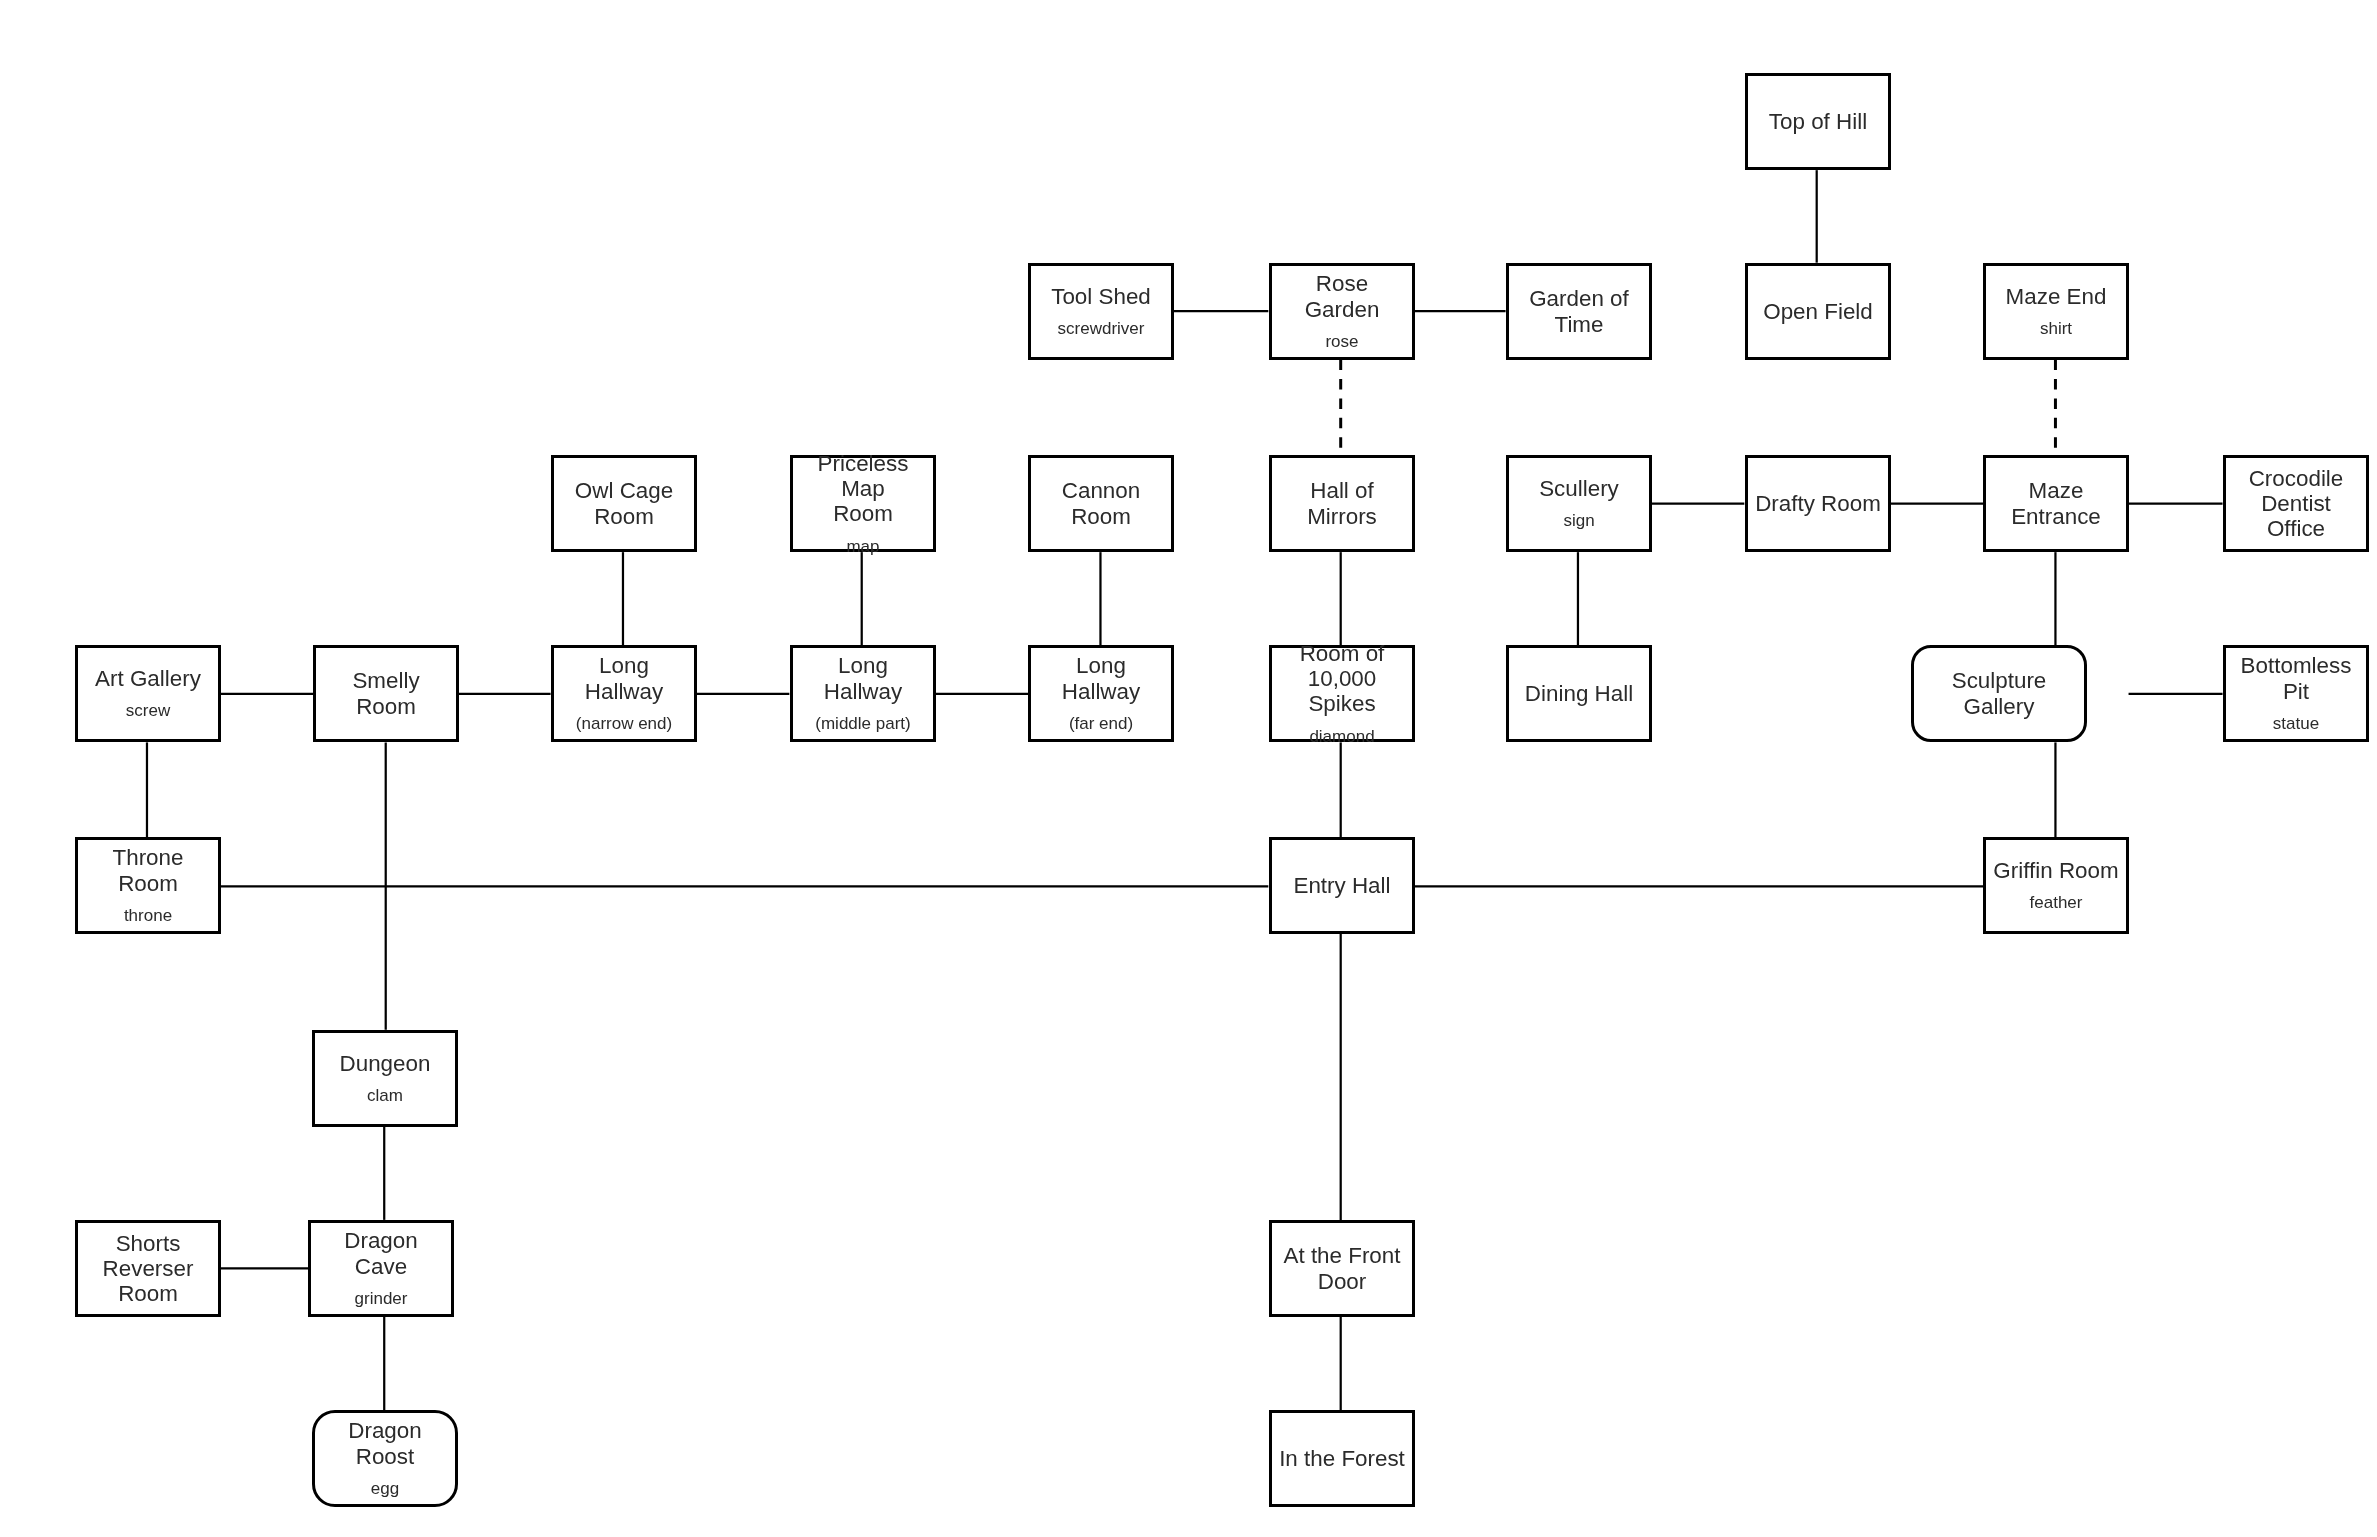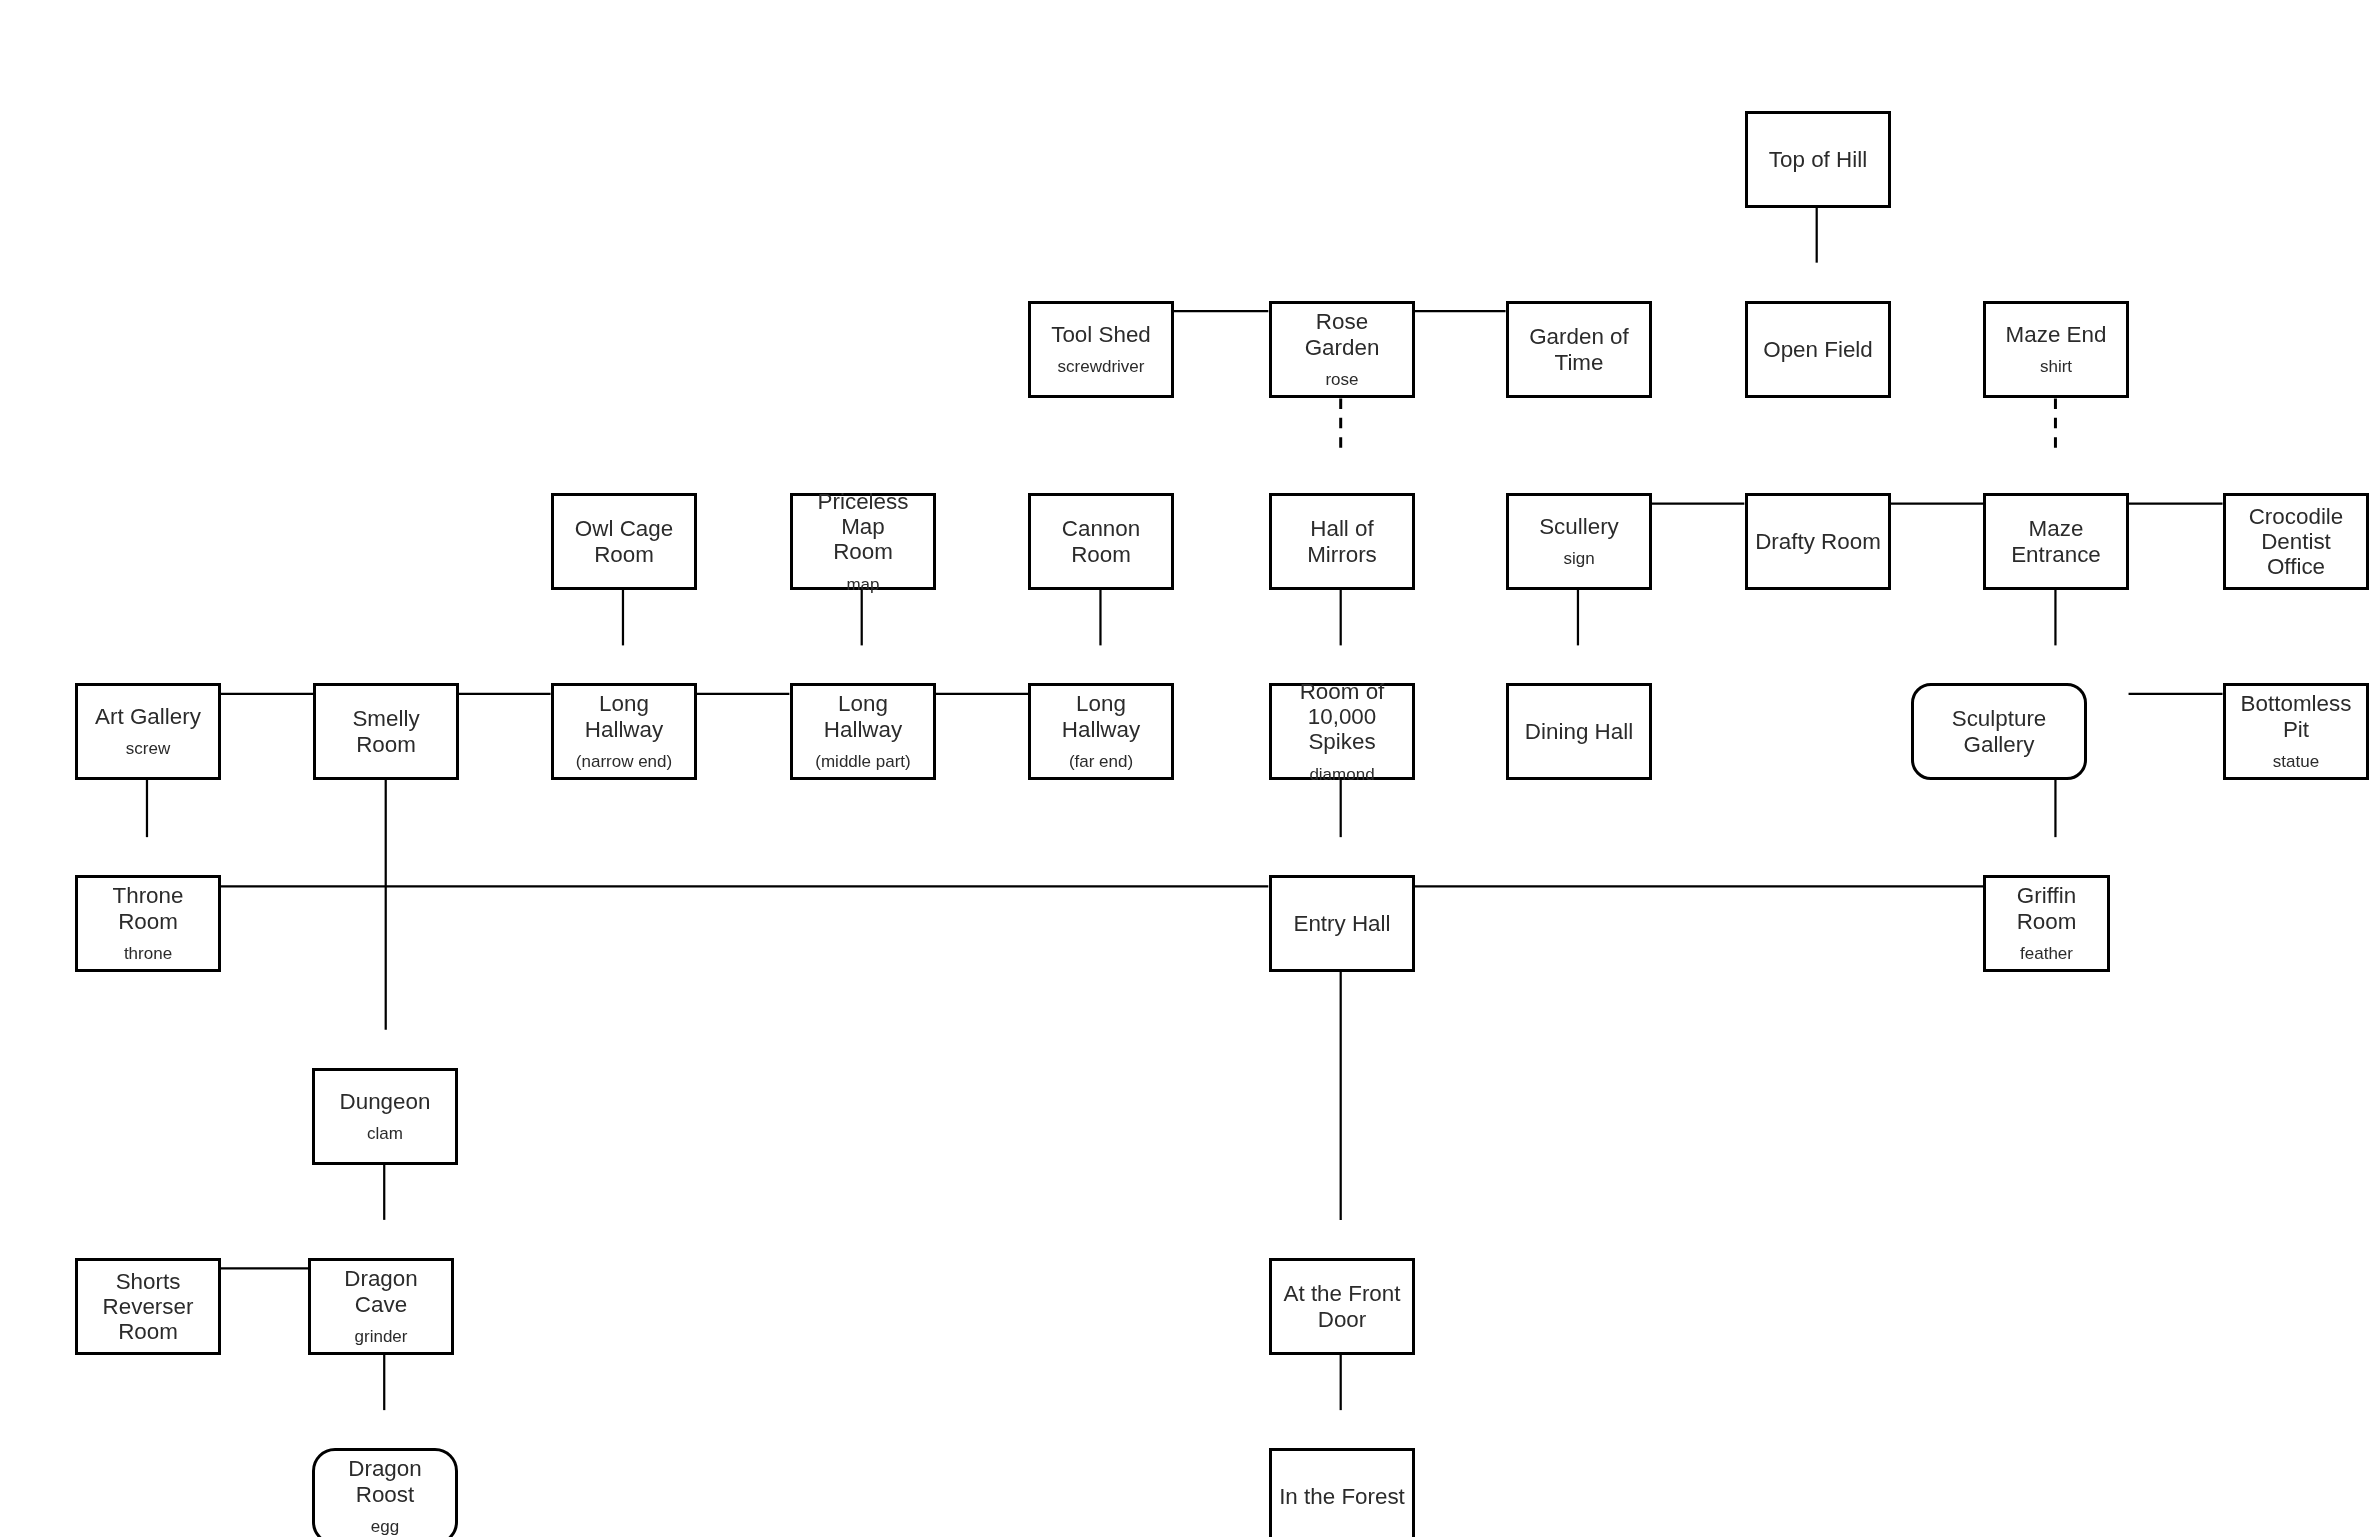--- a/index.html
+++ b/index.html
@@ -30,21 +30,20 @@
   .node {
     position: absolute;
     box-sizing: border-box;
     background: #ffffff;
     border: 3.7px solid #000000;
     display: flex;
     flex-direction: column;
     align-items: center;
     justify-content: center;
     z-index: 5;
-    margin-top: 38px;
   }
   .node-title {
     font-size: 22.4px;
     line-height: 1.12;
     color: #2b2b2b;
     text-align: center;
     white-space: pre-line;
     padding: 0 4.5px;
   }
   .node-item {
@@ -179,21 +178,21 @@
         <div class="node-title">Bottomless Pit</div>
         <div class="node-item">statue</div>
       </div>
       <div class="node has-item" style="left: 75px; top: 837px; width: 146px; height: 97px;">
         <div class="node-title">Throne Room</div>
         <div class="node-item">throne</div>
       </div>
       <div class="node" style="left: 1269px; top: 837px; width: 146px; height: 97px;">
         <div class="node-title">Entry Hall</div>
       </div>
-      <div class="node has-item" style="left: 1983px; top: 837px; width: 127px; height: 97px;">
+      <div class="node has-item" style="left: 1983px; top: 837px; width: 146px; height: 97px;">
         <div class="node-title">Griffin Room</div>
         <div class="node-item">feather</div>
       </div>
       <div class="node has-item" style="left: 312px; top: 1030px; width: 146px; height: 97px;">
         <div class="node-title">Dungeon</div>
         <div class="node-item">clam</div>
       </div>
       <div class="node" style="left: 75px; top: 1220px; width: 146px; height: 97px;">
         <div class="node-title">Shorts Reverser
 Room</div>

